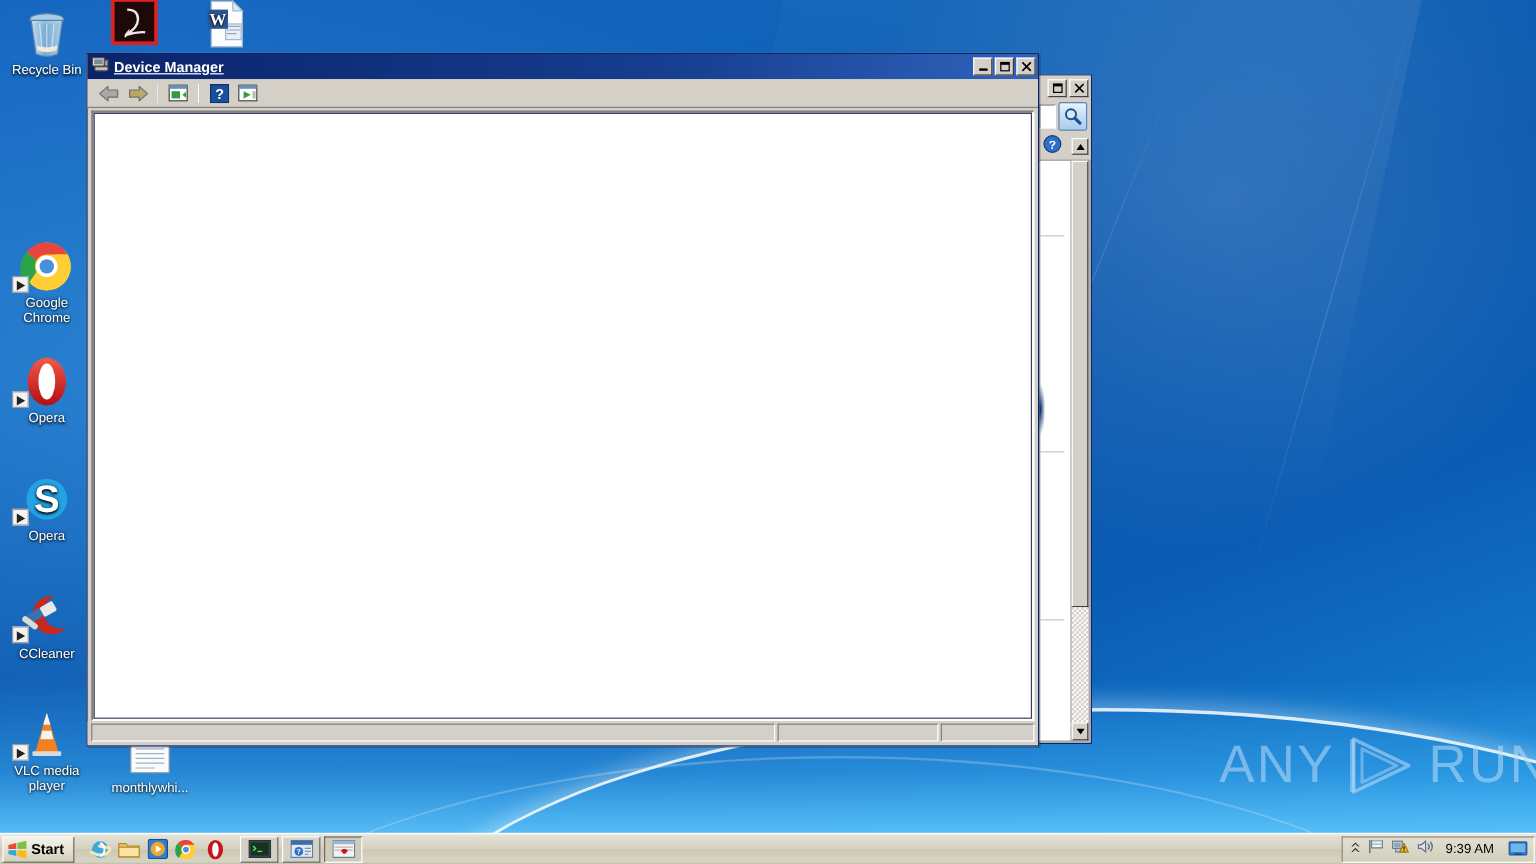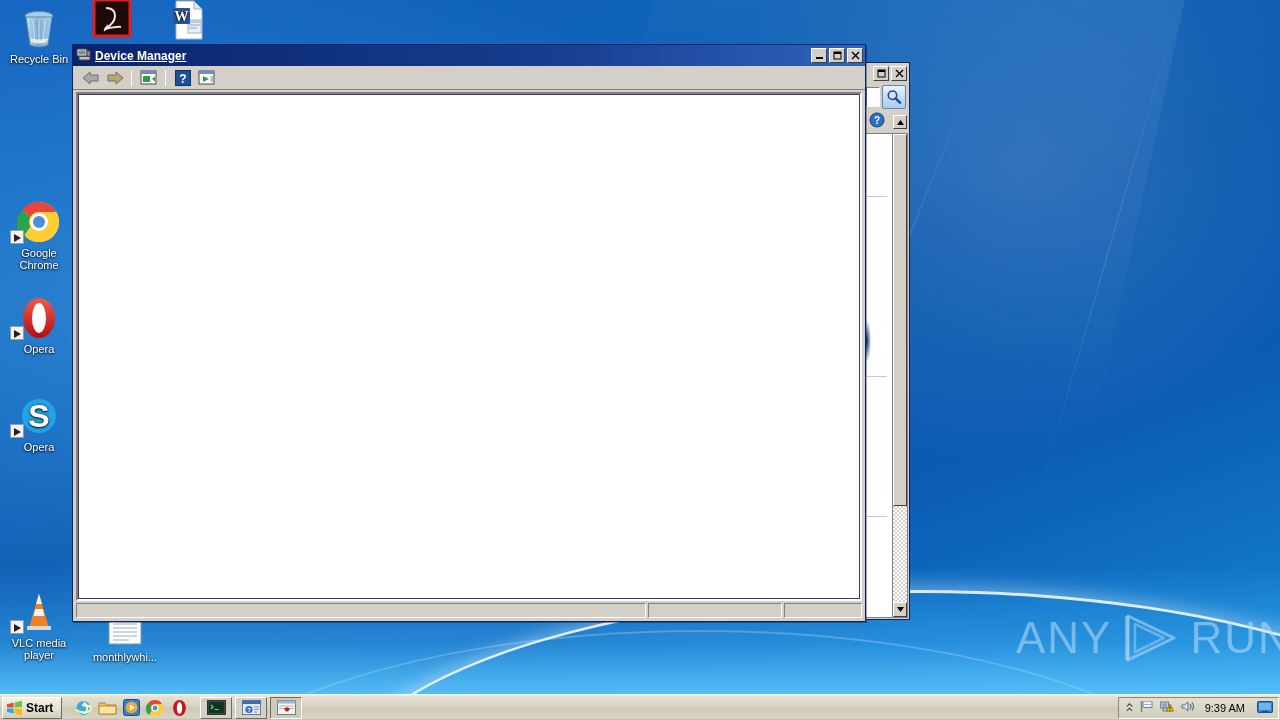--- a/index.html
+++ b/index.html
@@ -338,20 +338,32 @@
     <div class="glyph">
       <svg width="44" height="44" viewBox="0 0 44 44">
         <circle cx="22" cy="22" r="17" fill="#23a8e8" opacity=".9"></circle>
         <text x="22" y="33" font-family="Liberation Sans, sans-serif" font-size="32" font-weight="bold" fill="#fff" text-anchor="middle">S</text>
       </svg>
       <div class="shortcut-arrow"></div>
     </div>
     <span class="lbl">Opera</span>
   </div>
 
+  <div class="dicon" style="left:2px; top:492px;">
+    <div class="glyph">
+      <svg width="44" height="44" viewBox="0 0 44 44">
+        <path d="M34 8a16 16 0 1 0 0 28 13 13 0 1 1 0-28z" fill="#c8281e" transform="rotate(-20 22 22)"></path>
+        <rect x="6" y="16" width="16" height="8" rx="2" fill="#3a6fb0" transform="rotate(-30 14 20)"></rect>
+        <rect x="17" y="11" width="12" height="9" rx="1.5" fill="#e8e8e8" transform="rotate(-30 23 15)"></rect>
+        <path d="M4 24 l8 6" stroke="#d9d9d9" stroke-width="5" stroke-linecap="round"></path>
+      </svg>
+      <div class="shortcut-arrow"></div>
+    </div>
+    <span class="lbl">CCleaner</span>
+  </div>
 
   <div class="dicon" style="left:2px; top:590px;">
     <div class="glyph">
       <svg width="44" height="44" viewBox="0 0 44 44">
         <path d="M22 4 L32 38 L12 38 Z" fill="#f08020"></path>
         <path d="M22 4 L25 14 L19 14 Z" fill="#f5f2ef"></path>
         <path d="M18.2 19 L25.8 19 L27.4 26 L16.6 26 Z" fill="#f5f2ef"></path>
         <rect x="10" y="36" width="24" height="4" rx="1" fill="#d9d9d9"></rect>
       </svg>
       <div class="shortcut-arrow"></div>

